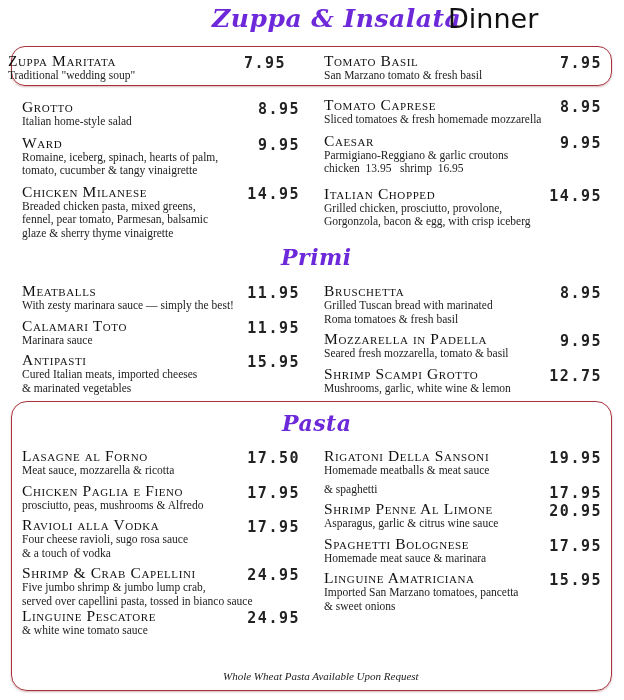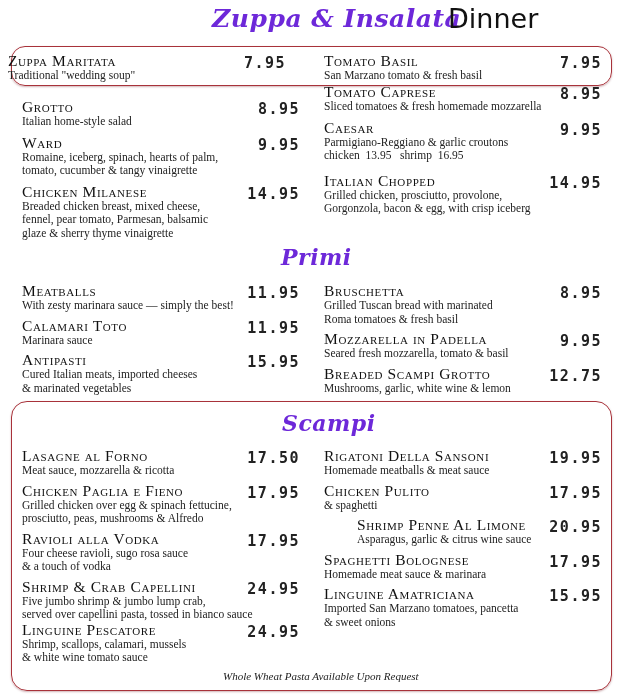--- a/index.html
+++ b/index.html
@@ -45,26 +45,26 @@
   </div>
   <div class="item" style="margin-bottom:6px;">
     <div class="name">Ward</div>
     <div class="price">9.95</div>
     <div class="desc">Romaine, iceberg, spinach, hearts of palm,</div>
     <div class="desc">tomato, cucumber &amp; tangy vinaigrette</div>
   </div>
   <div class="item">
     <div class="name">Chicken Milanese</div>
     <div class="price">14.95</div>
-    <div class="desc">Breaded chicken breast, mixed cheese,</div>
+    <div class="desc">Breaded chicken pasta, mixed greens,</div>
     <div class="desc">fennel, pear tomato, Parmesan, balsamic</div>
     <div class="desc">glaze &amp; sherry thyme vinaigrette</div>
   </div>
 </div>
-<div class="col" style="left:324px; top:84px; width:278px;">
+<div class="col" style="left:324px; top:97px; width:278px;">
   <div class="item" style="margin-bottom:6px;">
     <div class="name">Tomato Caprese</div>
     <div class="price">8.95</div>
     <div class="desc">Sliced tomatoes &amp; fresh homemade mozzarella</div>
   </div>
   <div class="item" style="margin-bottom:10px;">
     <div class="name">Caesar</div>
     <div class="price">9.95</div>
     <div class="desc">Parmigiano-Reggiano &amp; garlic croutons</div>
     <div class="desc" style="white-space:pre;">chicken  13.95   shrimp  16.95</div>
@@ -102,71 +102,68 @@
     <div class="price">8.95</div>
     <div class="desc">Grilled Tuscan bread with marinated</div>
     <div class="desc">Roma tomatoes &amp; fresh basil</div>
   </div>
   <div class="item" style="margin-bottom:5px;">
     <div class="name">Mozzarella in Padella</div>
     <div class="price">9.95</div>
     <div class="desc">Seared fresh mozzarella, tomato &amp; basil</div>
   </div>
   <div class="item">
-    <div class="name">Breaded Scampi Grotto</div>
+    <div class="name">Shrimp Scampi Grotto</div>
     <div class="price">12.75</div>
     <div class="desc">Mushrooms, garlic, white wine &amp; lemon</div>
   </div>
 </div>
 
 <div class="box" style="left:11px; top:401px; width:599px; height:288px; border-radius:16px;"></div>
-<div class="sec-title script" style="left:282px; top:410px; font-size:22px;">Scampi</div>
+<div class="sec-title script" style="left:282px; top:410px; font-size:22px;">Pasta</div>
 <div class="col" style="left:22px; top:448px; width:278px;">
   <div class="item" style="margin-bottom:5px;">
     <div class="name">Lasagne al Forno</div>
     <div class="price">17.50</div>
     <div class="desc">Meat sauce, mozzarella &amp; ricotta</div>
   </div>
   <div class="item" style="margin-bottom:5px;">
     <div class="name">Chicken Paglia e Fieno</div>
     <div class="price">17.95</div>
-    <div class="desc">Grilled chicken over egg &amp; spinach fettucine,</div>
     <div class="desc">prosciutto, peas, mushrooms &amp; Alfredo</div>
   </div>
   <div class="item" style="margin-bottom:5px;">
     <div class="name">Ravioli alla Vodka</div>
     <div class="price">17.95</div>
     <div class="desc">Four cheese ravioli, sugo rosa sauce</div>
     <div class="desc">&amp; a touch of vodka</div>
   </div>
   <div class="item" style="margin-bottom:0;">
     <div class="name">Shrimp &amp; Crab Capellini</div>
     <div class="price">24.95</div>
     <div class="desc">Five jumbo shrimp &amp; jumbo lump crab,</div>
     <div class="desc" style="white-space:nowrap;">served over capellini pasta, tossed in bianco sauce</div>
   </div>
   <div class="item">
     <div class="name">Linguine Pescatore</div>
     <div class="price">24.95</div>
-    <div class="desc">Shrimp, scallops, calamari, mussels</div>
     <div class="desc">&amp; white wine tomato sauce</div>
   </div>
 </div>
 <div class="col" style="left:324px; top:448px; width:278px;">
   <div class="item" style="margin-bottom:5px;">
     <div class="name">Rigatoni Della Sansoni</div>
     <div class="price">19.95</div>
     <div class="desc">Homemade meatballs &amp; meat sauce</div>
   </div>
   <div class="item" style="margin-bottom:5px;">
-    <div class="name">Chicken Pulito</div>
     <div class="price">17.95</div>
     <div class="desc">&amp; spaghetti</div>
   </div>
-  <div class="item" style="margin-bottom:5px;margin-left:33px;">
+  <div class="item" style="margin-bottom:5px;">
     <div class="name">Shrimp Penne Al Limone</div>
     <div class="price">20.95</div>
     <div class="desc">Asparagus, garlic &amp; citrus wine sauce</div>
   </div>
   <div class="item" style="margin-bottom:5px;">
     <div class="name">Spaghetti Bolognese</div>
     <div class="price">17.95</div>
     <div class="desc">Homemade meat sauce &amp; marinara</div>
   </div>
   <div class="item">

